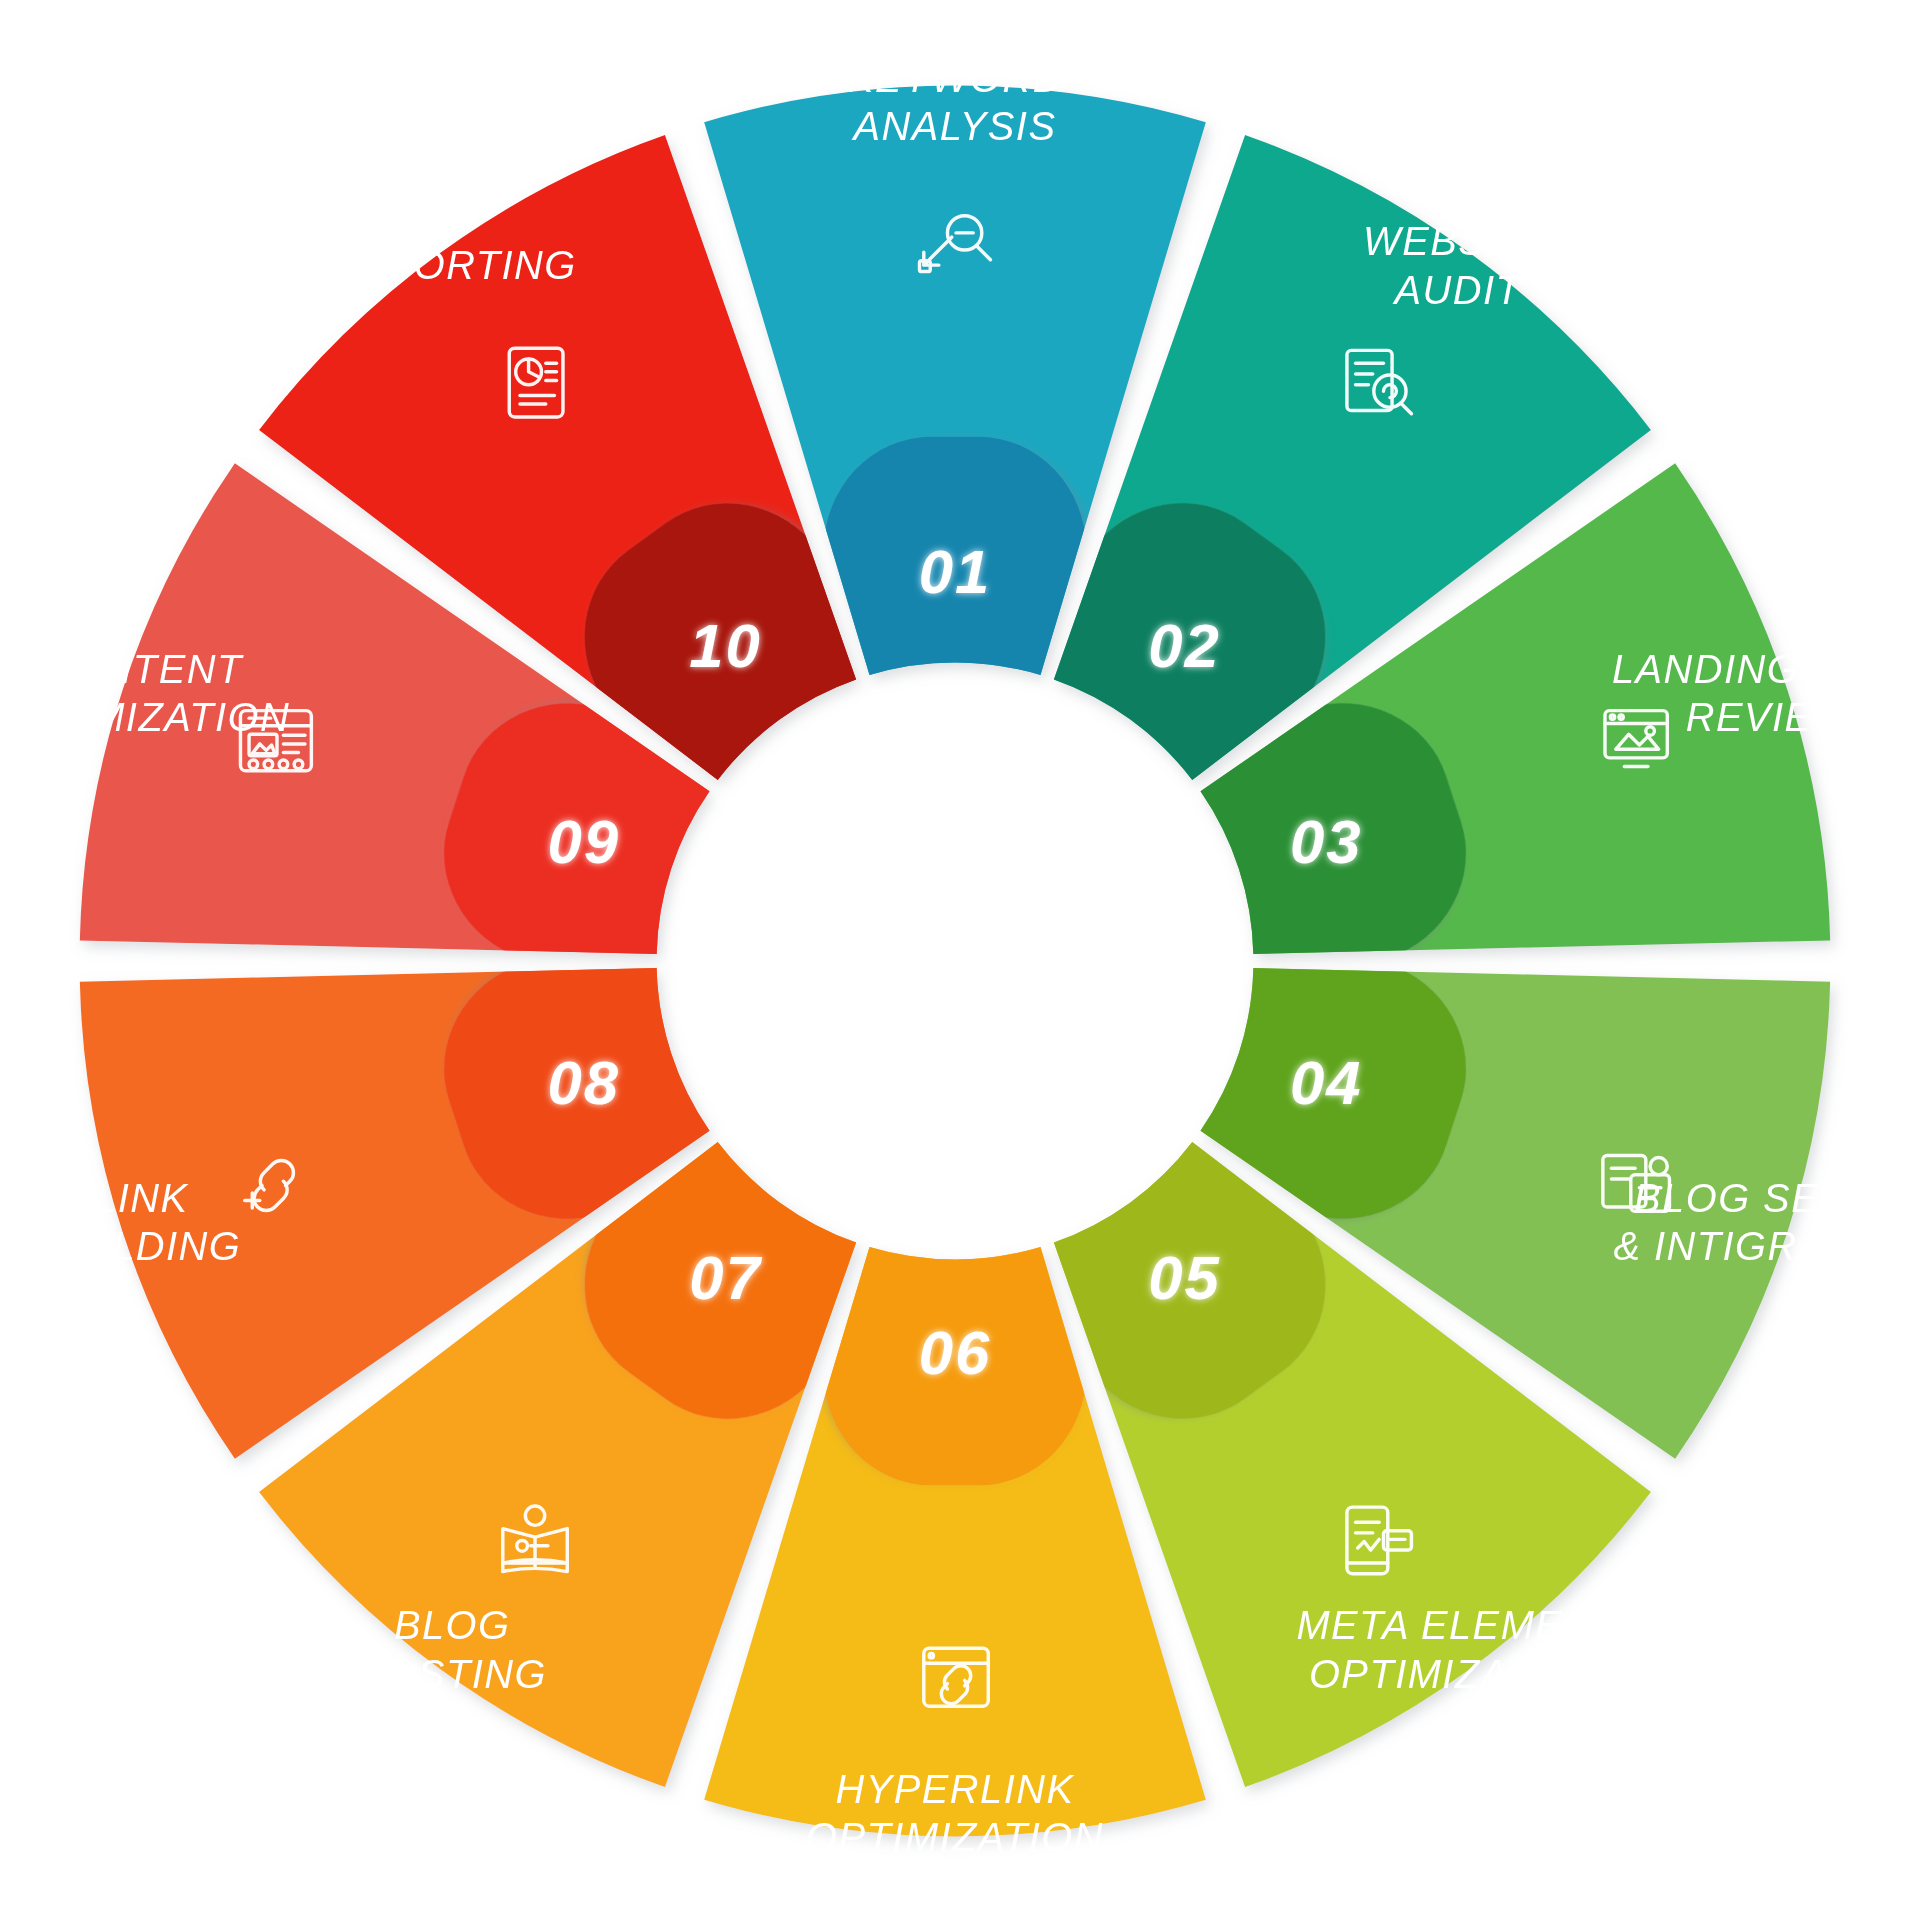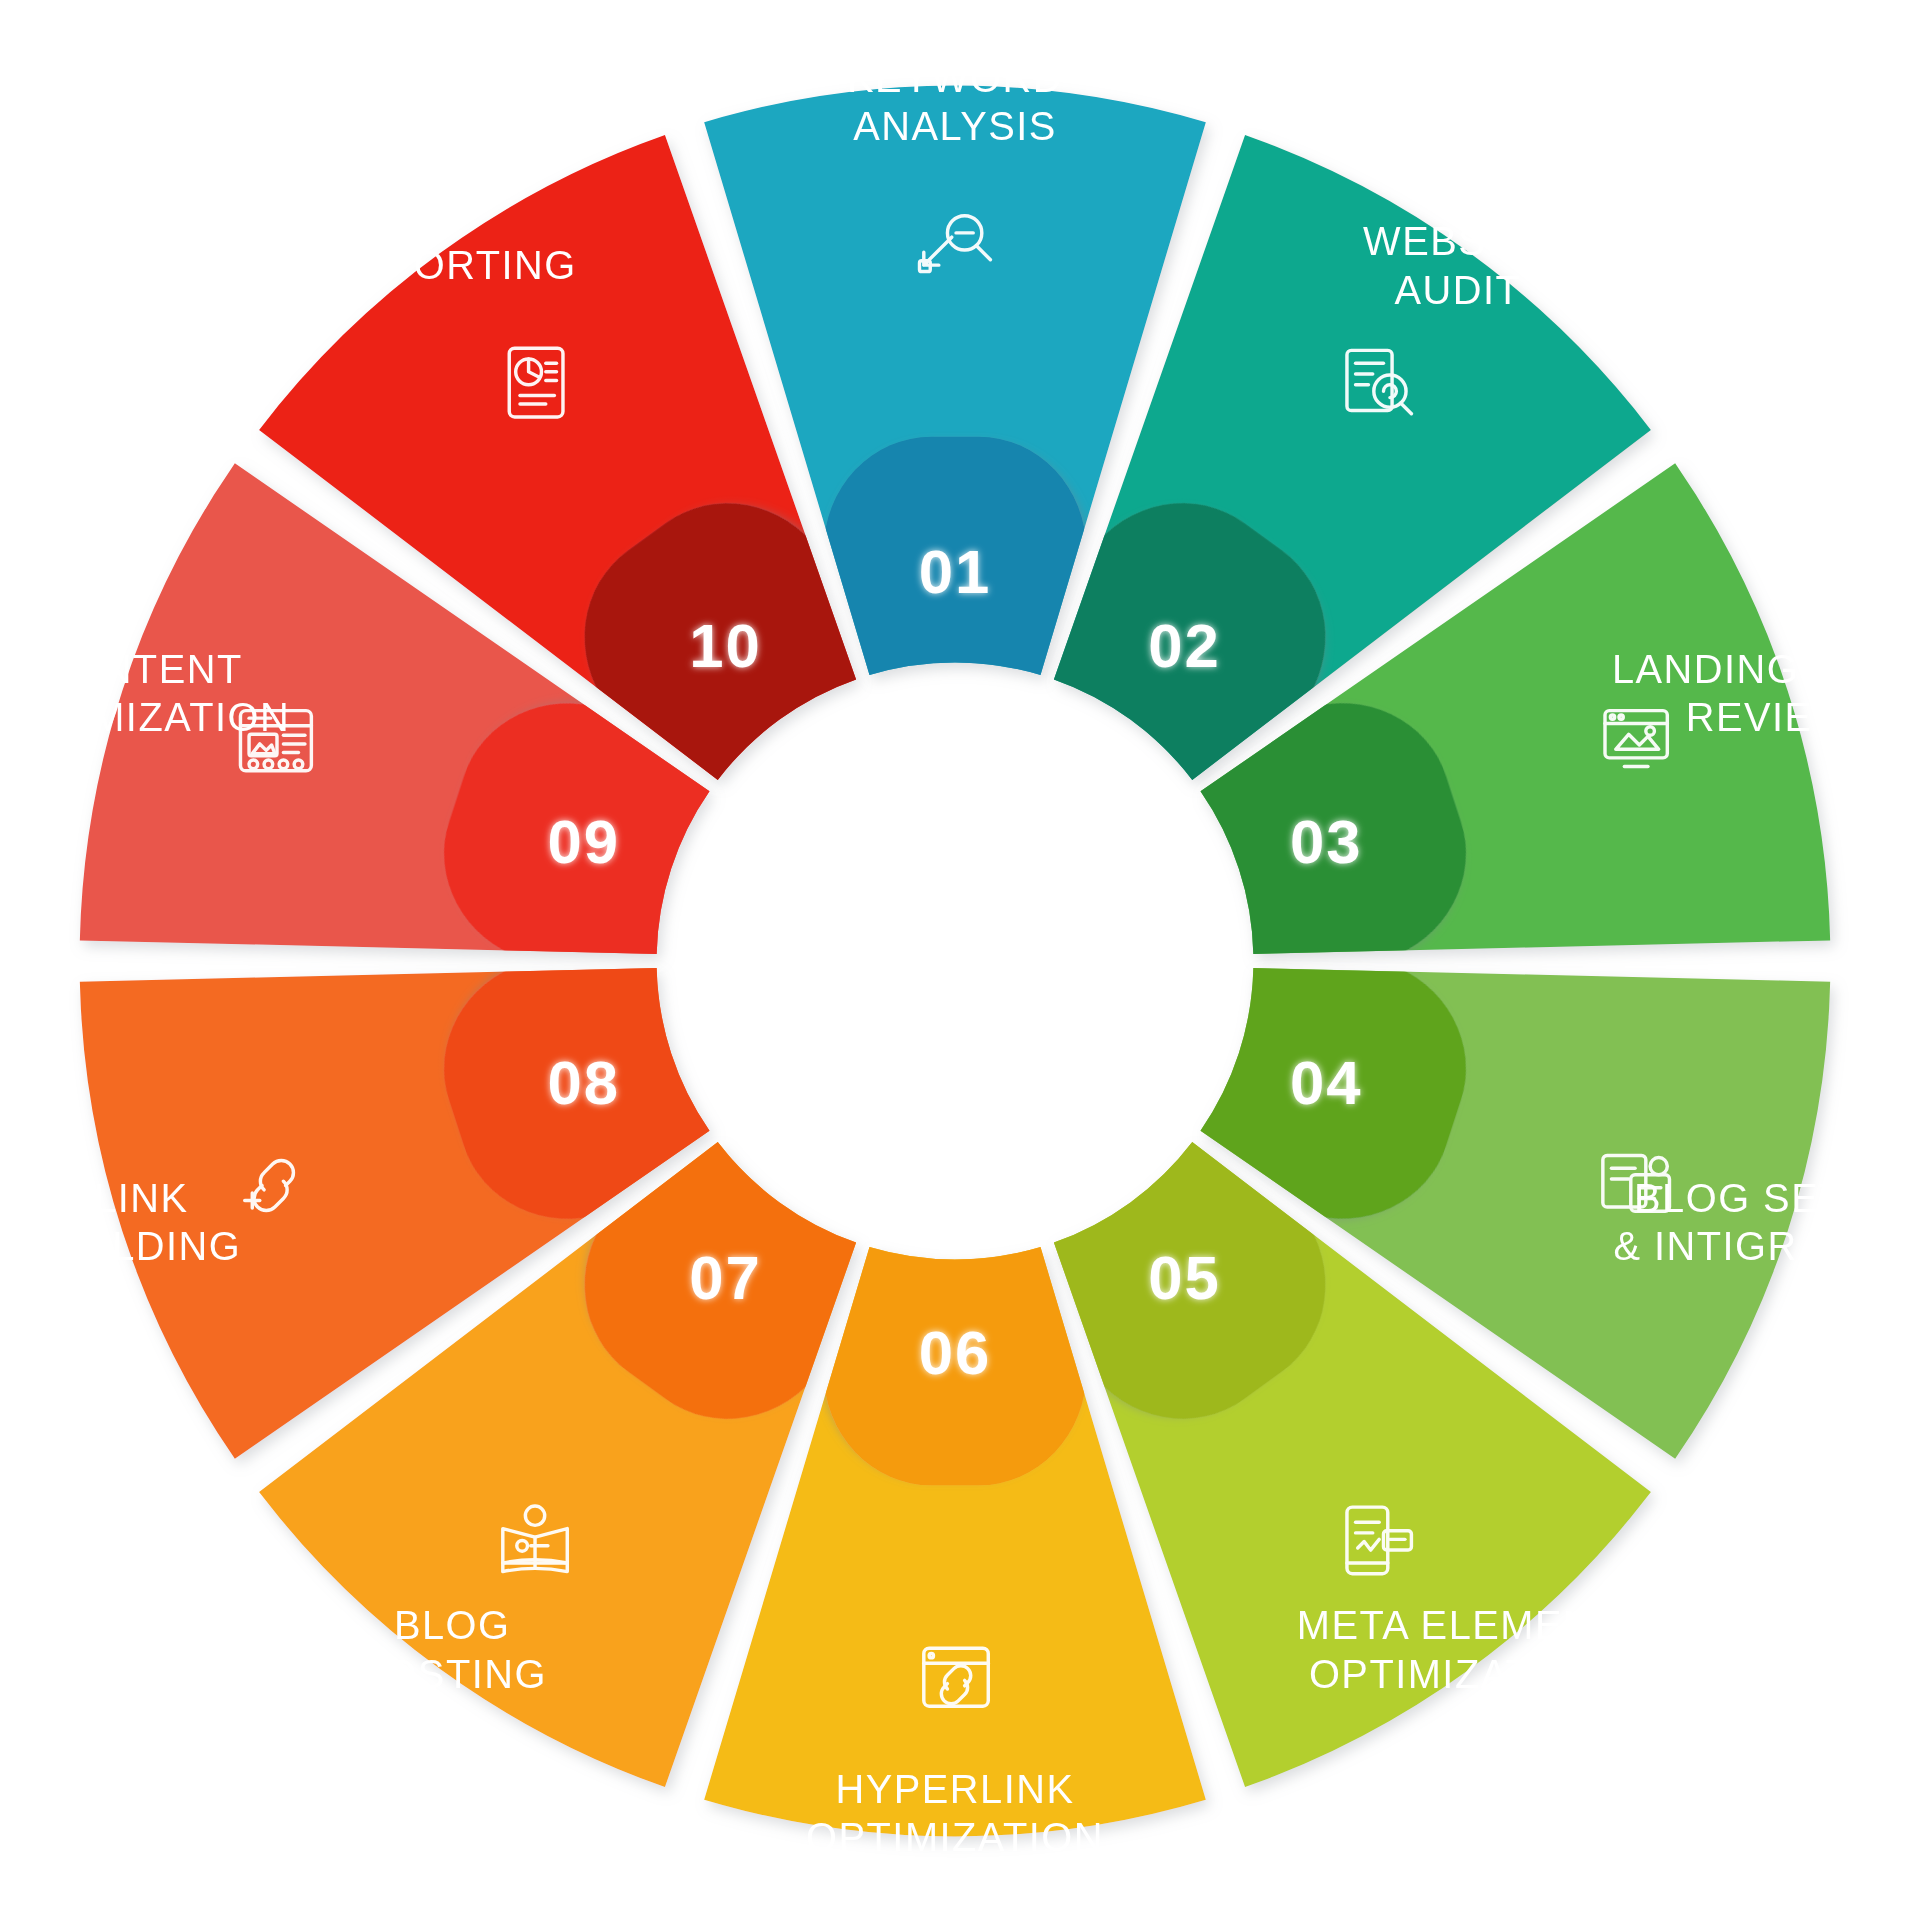--- a/index.html
+++ b/index.html
@@ -2,21 +2,21 @@
 <html><head>
 <meta charset="utf-8">
 <style>
   html,body{margin:0;padding:0;}
   body{
     width:1910px;height:1923px;
     background:#ffffff;
     font-family:"Liberation Sans", sans-serif;
     overflow:hidden;
   }
-  #wheel-wrap{position:relative;width:1910px;height:1923px;}
+  #wheel-wrap{position:relative;width:1910px;height:1923px;font-style:italic;}
   svg#wheel{display:block;width:1910px;height:1923px;}
   .seg-label{
     fill:#ffffff;
     font-family:"Liberation Sans", sans-serif;
     font-weight:400;
     letter-spacing:1.5px;
     text-anchor:middle;
     dominant-baseline:middle;
   }
   .seg-num{

